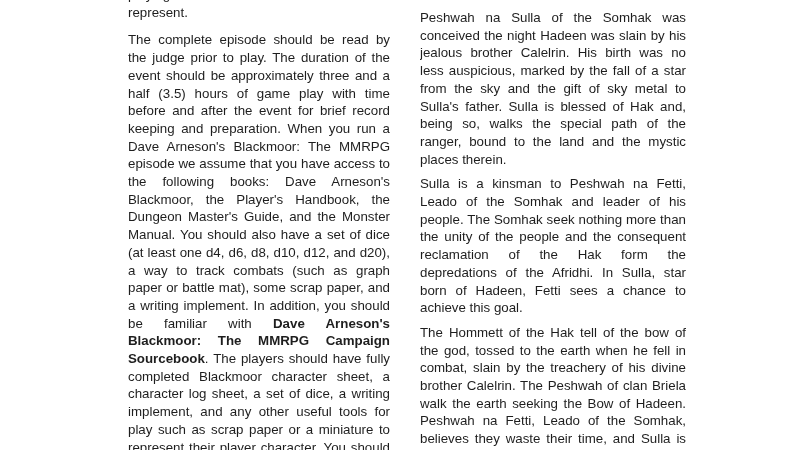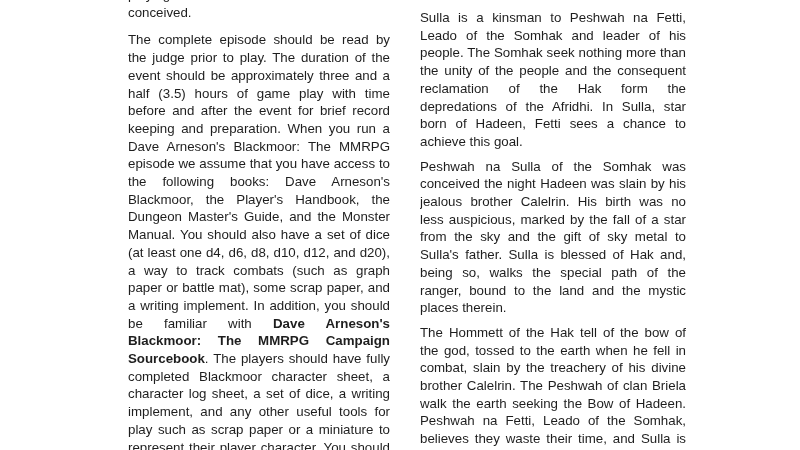--- a/index.html
+++ b/index.html
@@ -57,25 +57,25 @@
     font-weight: bold;
   }
 </style>
 </head>
 <body>
 
 <div class="page">
 
   <div class="col col-left">
     <p class="para frag">playing</p>
-    <p class="para gap-after">conceived.</p>
+    <p class="para gap-after">represent.</p>
     <p class="para"><span>The complete episode should be read by the judge prior to play. The duration of the event should be approximately three and a half (3.5) hours of game play with time before and after the event for brief record keeping and preparation. When you run a </span><span class="italic">Dave Arneson's Blackmoor: The MMRPG</span><span> episode we assume that you have access to the following books: Dave Arneson's Blackmoor, the Player's Handbook, the Dungeon Master's Guide, and the Monster Manual. You should also have a set of dice (at least one d4, d6, d8, d10, d12, and d20), a way to track combats (such as graph paper or battle mat), some scrap paper, and a writing implement. In addition, you should be familiar with </span><span class="bold-italic">Dave Arneson's Blackmoor: The MMRPG Campaign Sourcebook</span><span>. The players should have fully completed Blackmoor character sheet, a character log sheet, a set of dice, a writing implement, and any other useful tools for play such as scrap paper or a miniature to represent their player character. You should have at least four players to have a sanctioned event.</span></p>
 
   </div>
 
   <div class="col col-right">
+    <p class="para">Peshwah na Sulla of the Somhak was conceived the night Hadeen was slain by his jealous brother Calelrin.  His birth was no less auspicious, marked by the fall of a star from the sky and the gift of sky metal to Sulla's father.  Sulla is blessed of Hak and, being so, walks the special path of the ranger, bound to the land and the mystic places therein.</p>
     <p class="para">Sulla is a kinsman to Peshwah na Fetti, Leado of the Somhak and leader of his people.  The Somhak seek nothing more than the unity of the people and the consequent reclamation of the Hak form the depredations of the Afridhi.  In Sulla, star born of Hadeen, Fetti sees a chance to achieve this goal.</p>
-    <p class="para">Peshwah na Sulla of the Somhak was conceived the night Hadeen was slain by his jealous brother Calelrin.  His birth was no less auspicious, marked by the fall of a star from the sky and the gift of sky metal to Sulla's father.  Sulla is blessed of Hak and, being so, walks the special path of the ranger, bound to the land and the mystic places therein.</p>
     <p class="para">The Hommett of the Hak tell of the bow of the god, tossed to the earth when he fell in combat, slain by the treachery of his divine brother Calelrin.  The Peshwah of clan Briela walk the earth seeking the Bow of Hadeen.  Peshwah na Fetti, Leado of the Somhak, believes they waste their time, and Sulla is the one who will find the gift of the fallen god and lead his people to redemption.</p>
 
   </div>
 
 </div>
 
 </body></html>

